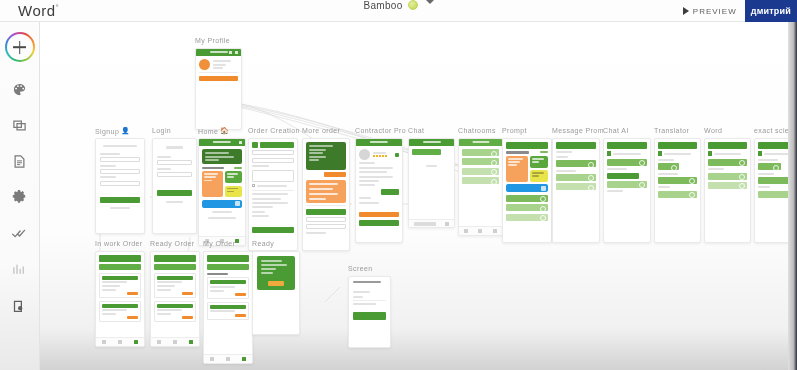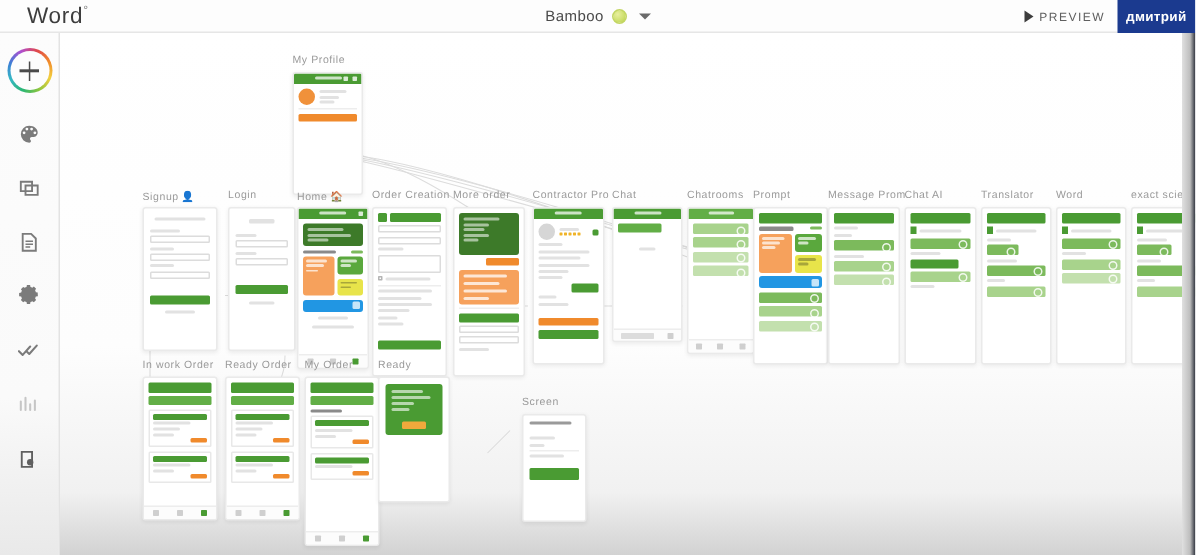--- a/index.html
+++ b/index.html
@@ -26,21 +26,21 @@
     z-index: 40;
   }
   .brand {
     position: absolute; left: 18px; top: 2px;
     font-size: 15px; letter-spacing: .5px;
     color: #3d3d3d; font-weight: 400;
   }
   .brand .dot { font-size: 8px; vertical-align: super; color:#7a7a7a; }
   .topbar-center {
     position: absolute; left: 0; right: 0; top: 0; height: 22px;
-    display: flex; align-items: center; justify-content: center; gap: 5px;
+    display: flex; justify-content: center; gap: 5px;
   }
   .app-name { font-size: 10px; color: #4a4a4a; letter-spacing:.3px;}
   .app-chip {
     width: 10px; height: 10px; border-radius: 50%;
     background: radial-gradient(circle at 35% 32%, #e8ef9e 0%, #cfe070 55%, #b9cf4e 100%);
     border: 1px solid #c2d562;
   }
   .chev { width:0;height:0;border-left:4px solid transparent;border-right:4px solid transparent;border-top:4px solid #6a6a6a; margin-left:3px;}
   .topbar-right {
     position: absolute; right: 0; top: 0; height: 22px;

